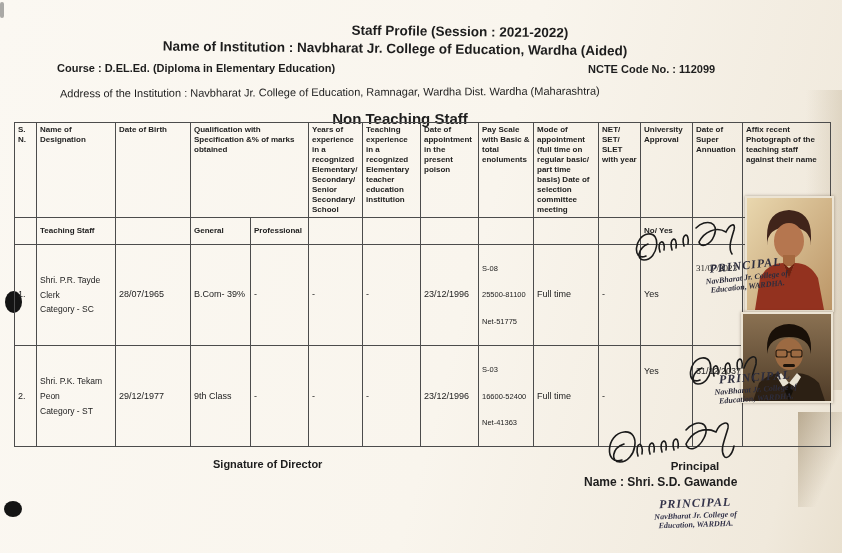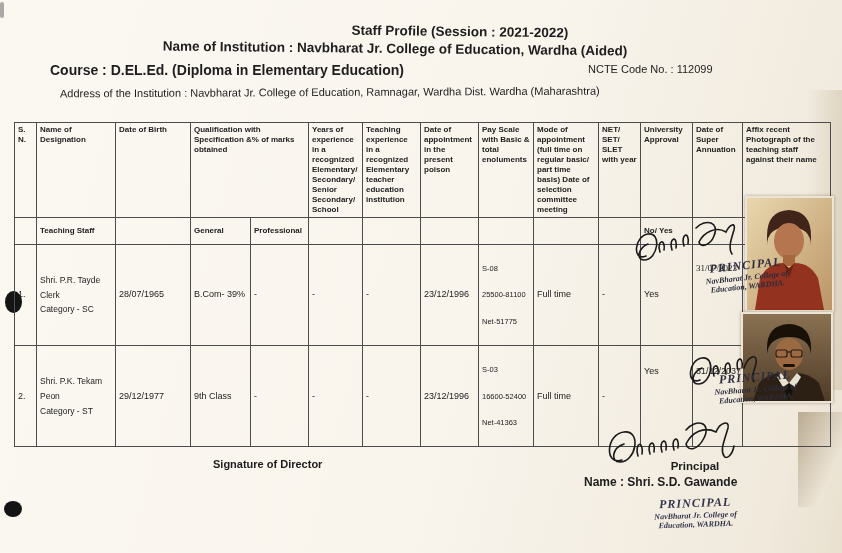--- a/index.html
+++ b/index.html
@@ -15,22 +15,22 @@
   .scuff{position:absolute;left:0;top:2px;width:4px;height:16px;background:rgba(90,90,90,.5);border-radius:2px;}
   .hole{position:absolute;background:#141414;border-radius:50%;}
   .hole1{left:5px;top:291px;width:17px;height:22px;}
   .hole2{left:4px;top:501px;width:18px;height:16px;}
 
   
   .doc-title{position:absolute;left:250px;top:24px;width:420px;text-align:center;
     font-size:13.5px;font-weight:bold;transform:rotate(.7deg);}
   .doc-inst{position:absolute;left:130px;top:41px;width:530px;text-align:center;
     font-size:13.5px;font-weight:bold;transform:rotate(.6deg);}
-  .doc-course{position:absolute;left:50px;top:62px;font-size:14px;font-weight:bold;text-align:right;}
-  .doc-ncte{position:absolute;left:588px;top:63px;font-size:11px;font-weight:normal;}
+  .doc-course{position:absolute;left:57px;top:62px;font-size:11px;font-weight:bold;text-align:right;}
+  .doc-ncte{position:absolute;left:588px;top:63px;font-size:11px;font-weight:bold;}
   .doc-addr{position:absolute;left:60px;top:86px;font-size:11px;transform:rotate(-.3deg);}
   .doc-section{position:absolute;left:300px;top:110px;width:200px;text-align:center;
     font-size:15px;font-weight:bold;}
 
   
   table.staff{position:absolute;left:14px;top:122px;width:816px;border-collapse:collapse;table-layout:fixed;}
   table.staff td{border:1px solid #4c4c4c;padding:2px 3px;vertical-align:top;
     font-size:8px;line-height:1.25;color:#222;overflow:hidden;}
   tr.hdr{height:92px;}
   tr.hdr td{font-weight:bold;}
@@ -79,20 +79,21 @@
   <div class="stain-crease"></div>
   <div class="scuff"></div>
   <div class="hole hole1"></div>
   <div class="hole hole2"></div>
 
   <div class="doc-title">Staff Profile (Session : 2021-2022)</div>
   <div class="doc-inst">Name of Institution : Navbharat Jr. College of Education, Wardha (Aided)</div>
   <div class="doc-course">Course :  D.EL.Ed. (Diploma in Elementary Education)</div>
   <div class="doc-ncte">NCTE  Code No. : 112099</div>
   <div class="doc-addr">Address of the Institution : Navbharat Jr. College of Education, Ramnagar, Wardha Dist. Wardha (Maharashtra)</div>
+  <div class="doc-section">Non Teaching Staff</div>
 
   <table class="staff">
     <colgroup>
       <col style="width:22px">
         <col style="width:79px">
         <col style="width:75px">
       <col style="width:60px">
         <col style="width:58px">
         <col style="width:54px">
       <col style="width:58px">

